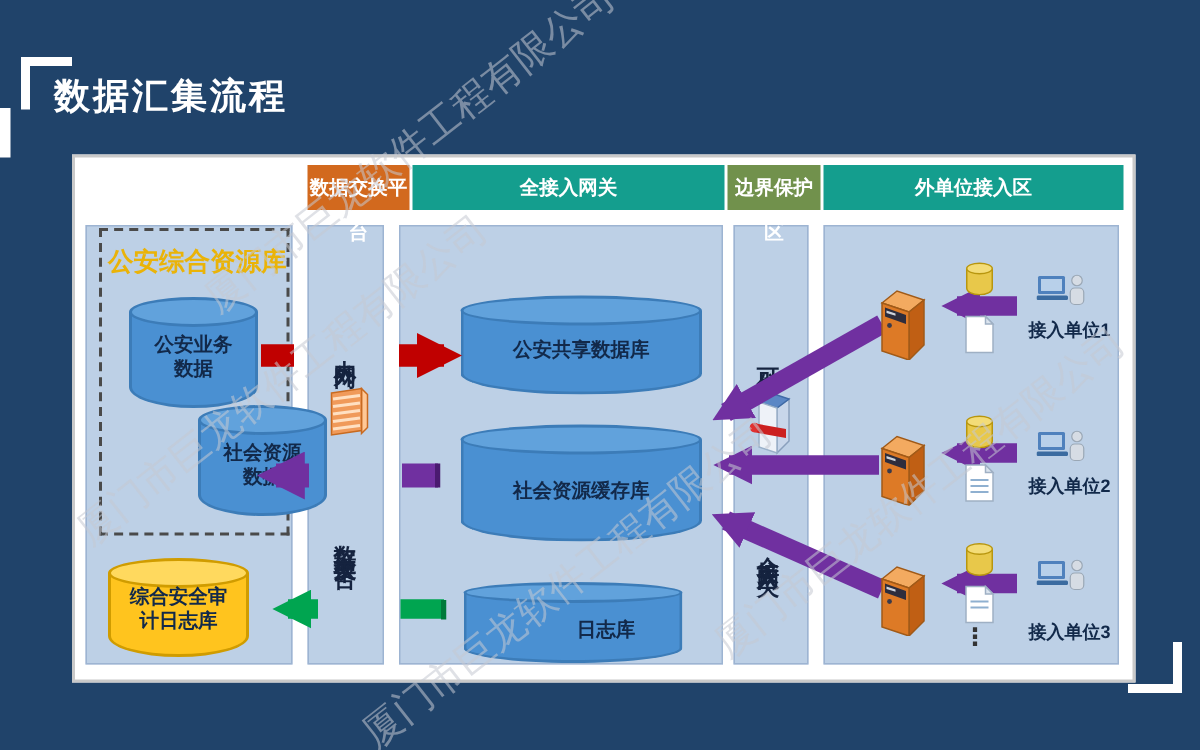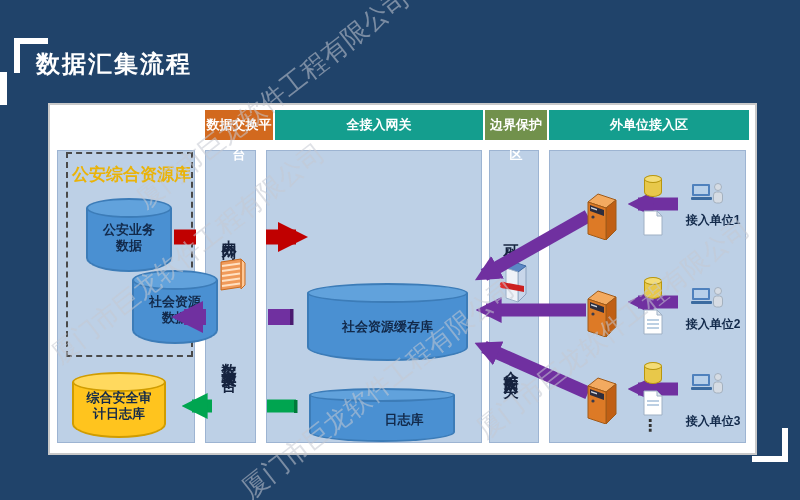--- a/index.html
+++ b/index.html
@@ -114,20 +114,25 @@
     <polygon points="24,3 28,7 28,29 24,33" fill="#ffc896" stroke="#c86a20" stroke-width="1"></polygon>
     <polygon points="4,6 24,3 24,31 4,34" fill="#f09a5a" stroke="#c86a20" stroke-width="1"></polygon>
     <line x1="5" y1="10" x2="23" y2="7.6" stroke="#ffe0c2" stroke-width="2"></line>
     <line x1="5" y1="15" x2="23" y2="12.6" stroke="#ffe0c2" stroke-width="2"></line>
     <line x1="5" y1="20" x2="23" y2="17.6" stroke="#ffe0c2" stroke-width="2"></line>
     <line x1="5" y1="25" x2="23" y2="22.6" stroke="#ffe0c2" stroke-width="2"></line>
     <line x1="5" y1="30" x2="23" y2="27.6" stroke="#ffe0c2" stroke-width="2"></line>
   </svg>
   <div class="vtext" style="left:219px;top:294px;height:132px;">数据交换平台</div>
 
+  <div class="cyl" style="left:307px;top:197px;width:161px;height:66px;">
+    <div class="ctop"></div>
+      <div class="cbody"></div>
+    <div class="clabel" style="top:28px;">公安共享数据库</div>
+  </div>
   <div class="cyl" style="left:307px;top:283px;width:161px;height:78px;">
     <div class="ctop"></div>
       <div class="cbody"></div>
     <div class="clabel" style="top:36px;">社会资源缓存库</div>
   </div>
   <div class="cyl small" style="left:309px;top:388px;width:146px;height:54px;">
     <div class="ctop"></div>
       <div class="cbody"></div>
     <div class="clabel" style="top:24px;padding-left:44px;">日志库</div>
   </div>

